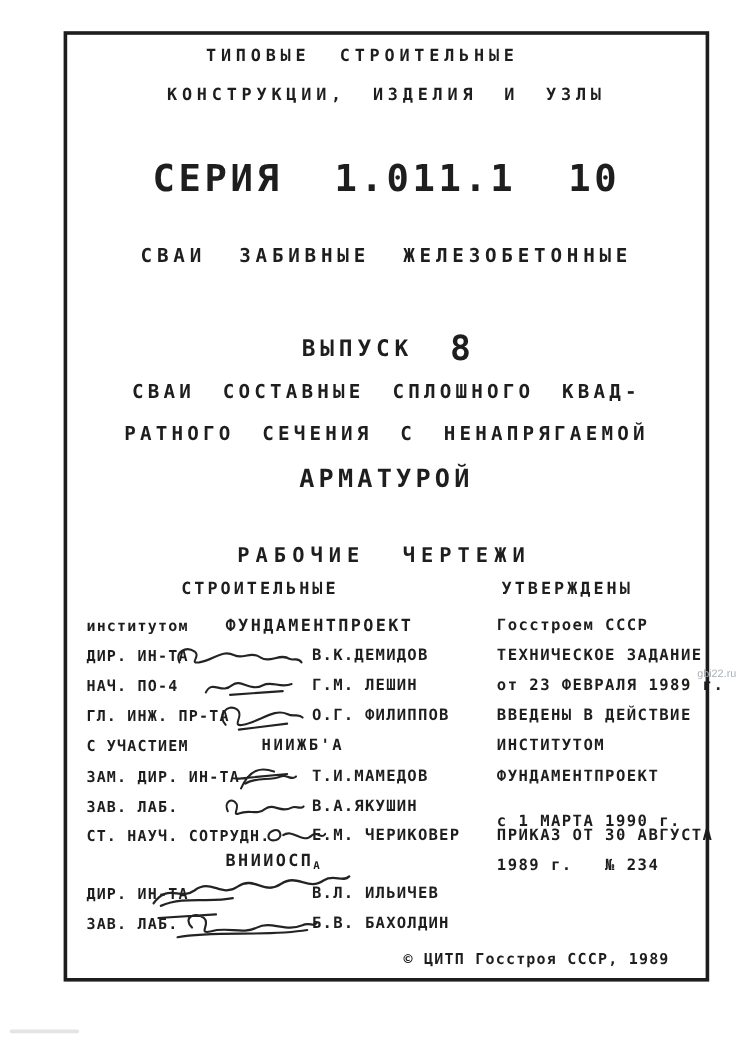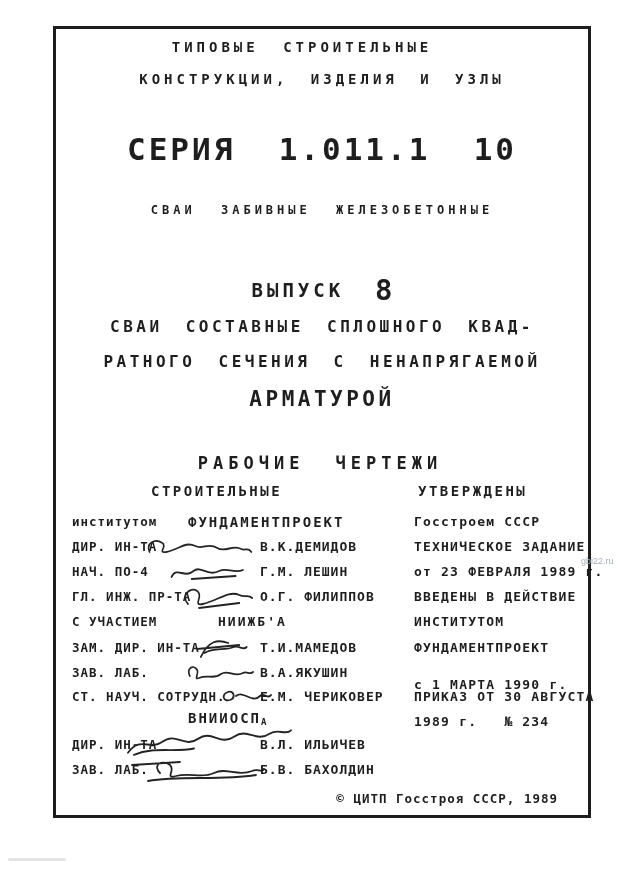--- a/index.html
+++ b/index.html
@@ -9,21 +9,21 @@
     color:#1e1e1e;overflow:hidden;
   }
   .sheet{
     position:absolute;left:53px;top:26px;width:538px;height:792px;
     border:3px solid #1d1d1d;box-sizing:border-box;background:#fff;
   }
   .ctr{position:absolute;left:0;width:100%;text-align:center;font-weight:bold;}
   .hdr1{top:10px;font-size:14px;letter-spacing:4px;word-spacing:12px;padding-right:40px;box-sizing:border-box;}
   .hdr2{top:42px;font-size:14px;letter-spacing:4px;word-spacing:10px;box-sizing:border-box;}
   .series{top:102px;font-size:31px;letter-spacing:3px;white-space:pre;}
-  .main-title{top:174px;font-size:12px;letter-spacing:4px;word-spacing:14px;}
+  .main-title{top:174px;font-size:16px;letter-spacing:4px;word-spacing:14px;}
   .vypusk{top:244px;font-size:19px;letter-spacing:4px;}
   .vypusk .num{font-size:29px;letter-spacing:0;vertical-align:-3px;}
   .desc1{top:288px;font-size:16px;letter-spacing:3.5px;word-spacing:10px;}
   .desc2{top:323px;font-size:16px;letter-spacing:3.5px;word-spacing:10px;text-align:center;}
   .desc3{top:358px;font-size:21px;letter-spacing:3.5px;word-spacing:10px;}
   .drawings{top:424px;font-size:17px;letter-spacing:5px;word-spacing:16px;padding-right:4px;box-sizing:border-box;}
   .colhdr{position:absolute;font-size:14px;font-weight:bold;letter-spacing:2.5px;top:454px;}
   .colhdr.left{left:95px;}
   .colhdr.right{left:362px;}
   .lrow{position:absolute;left:16px;width:330px;height:24px;font-weight:bold;}

